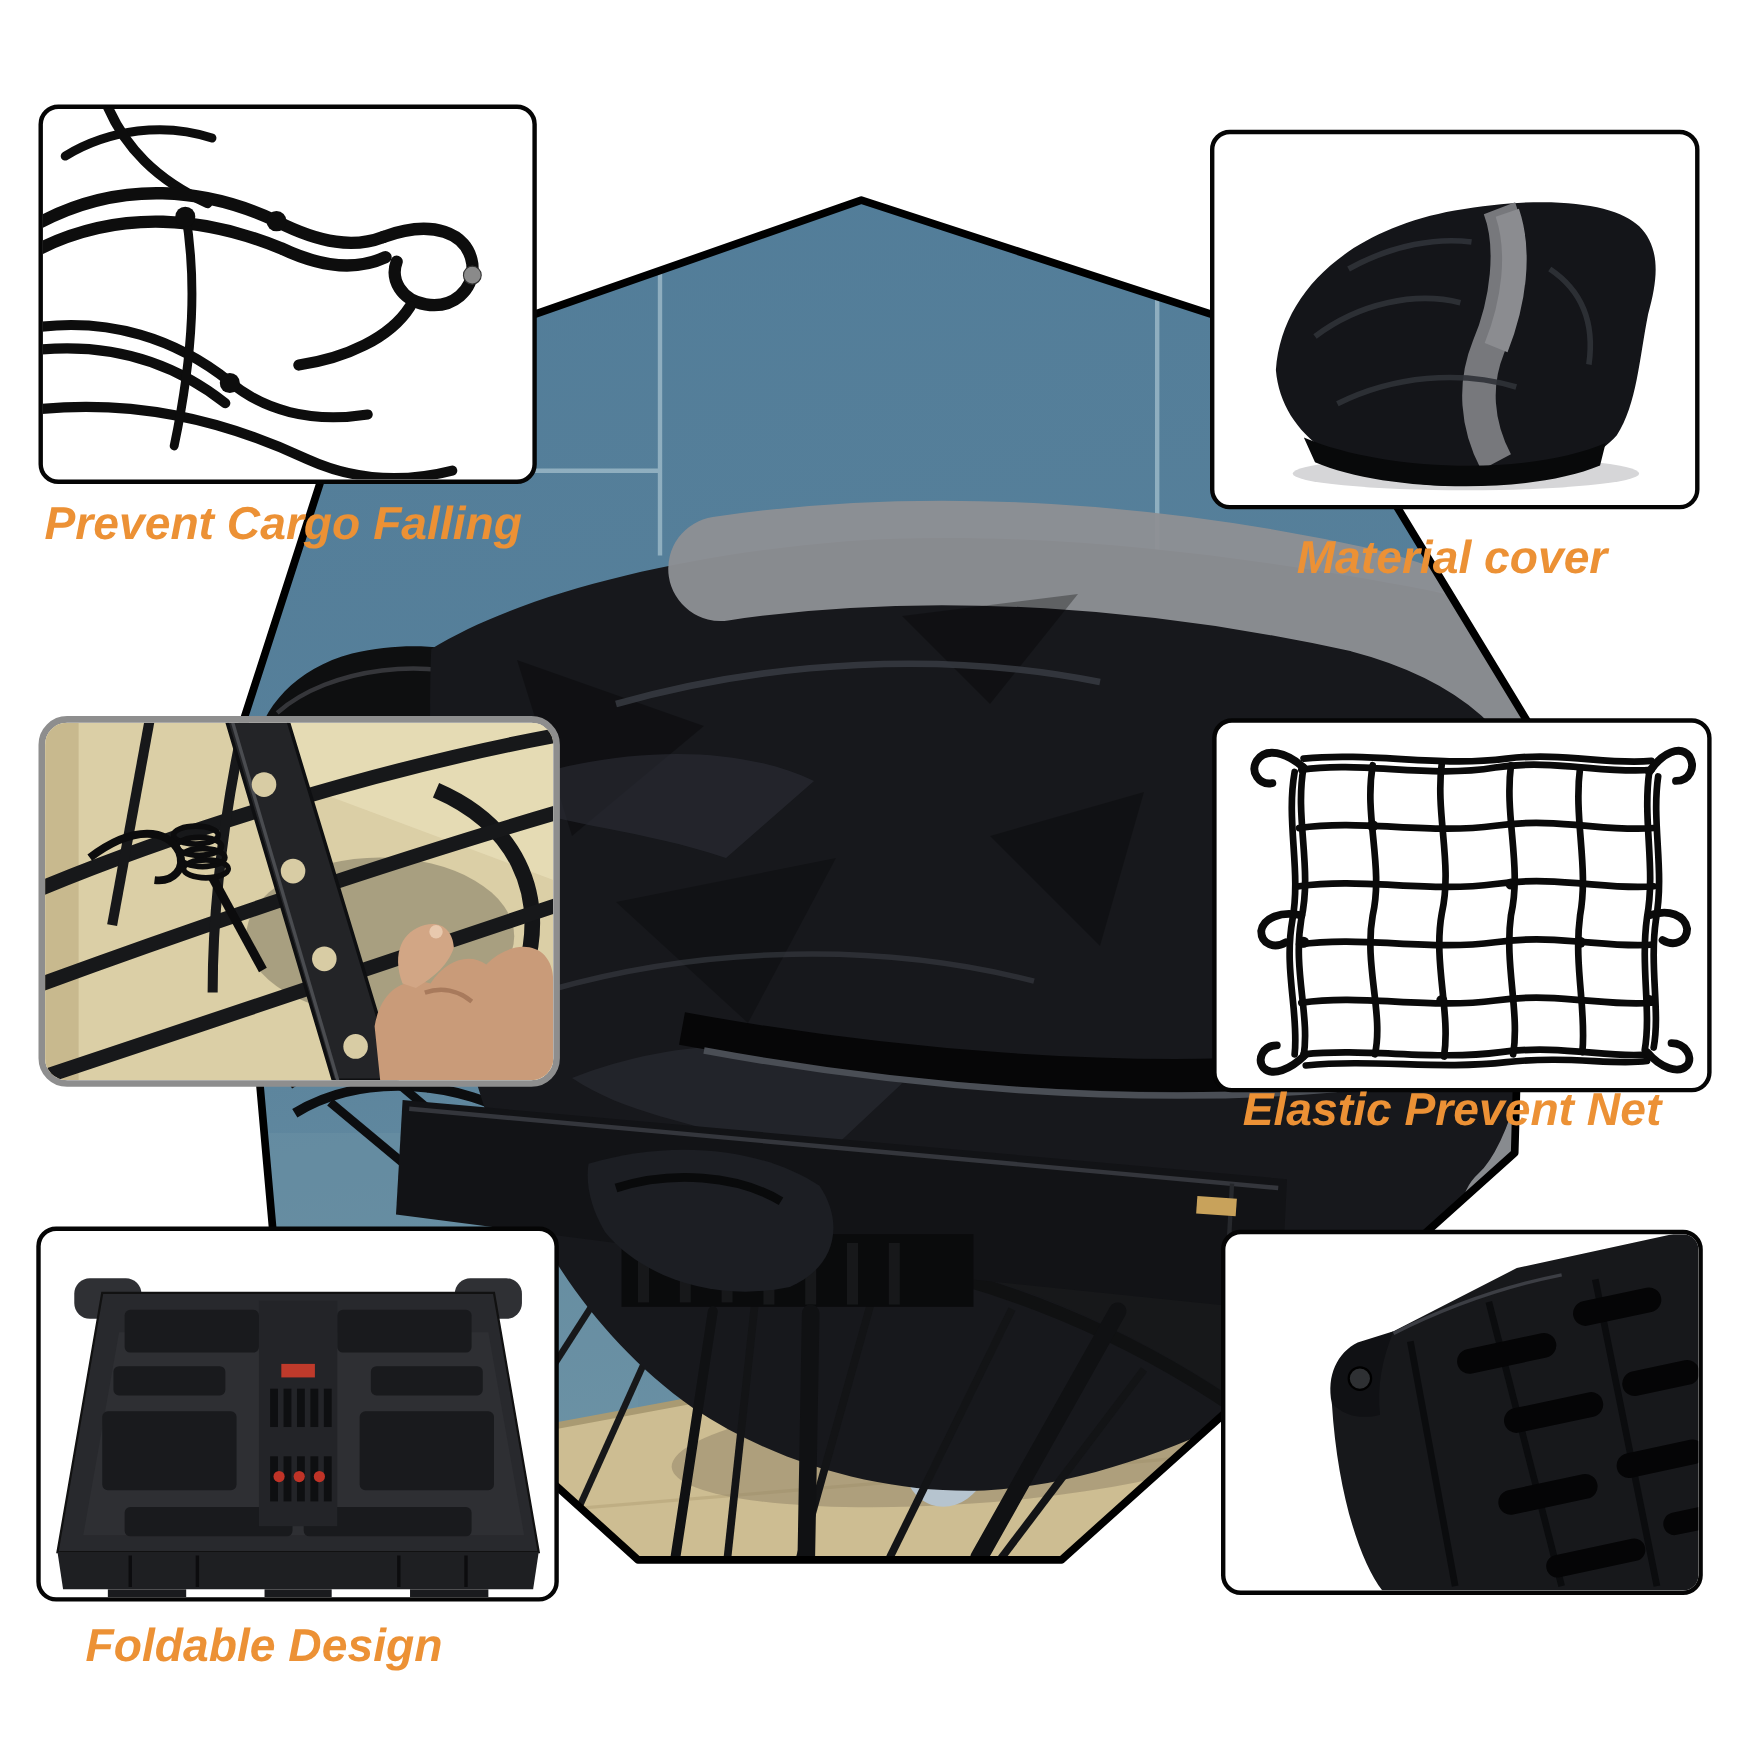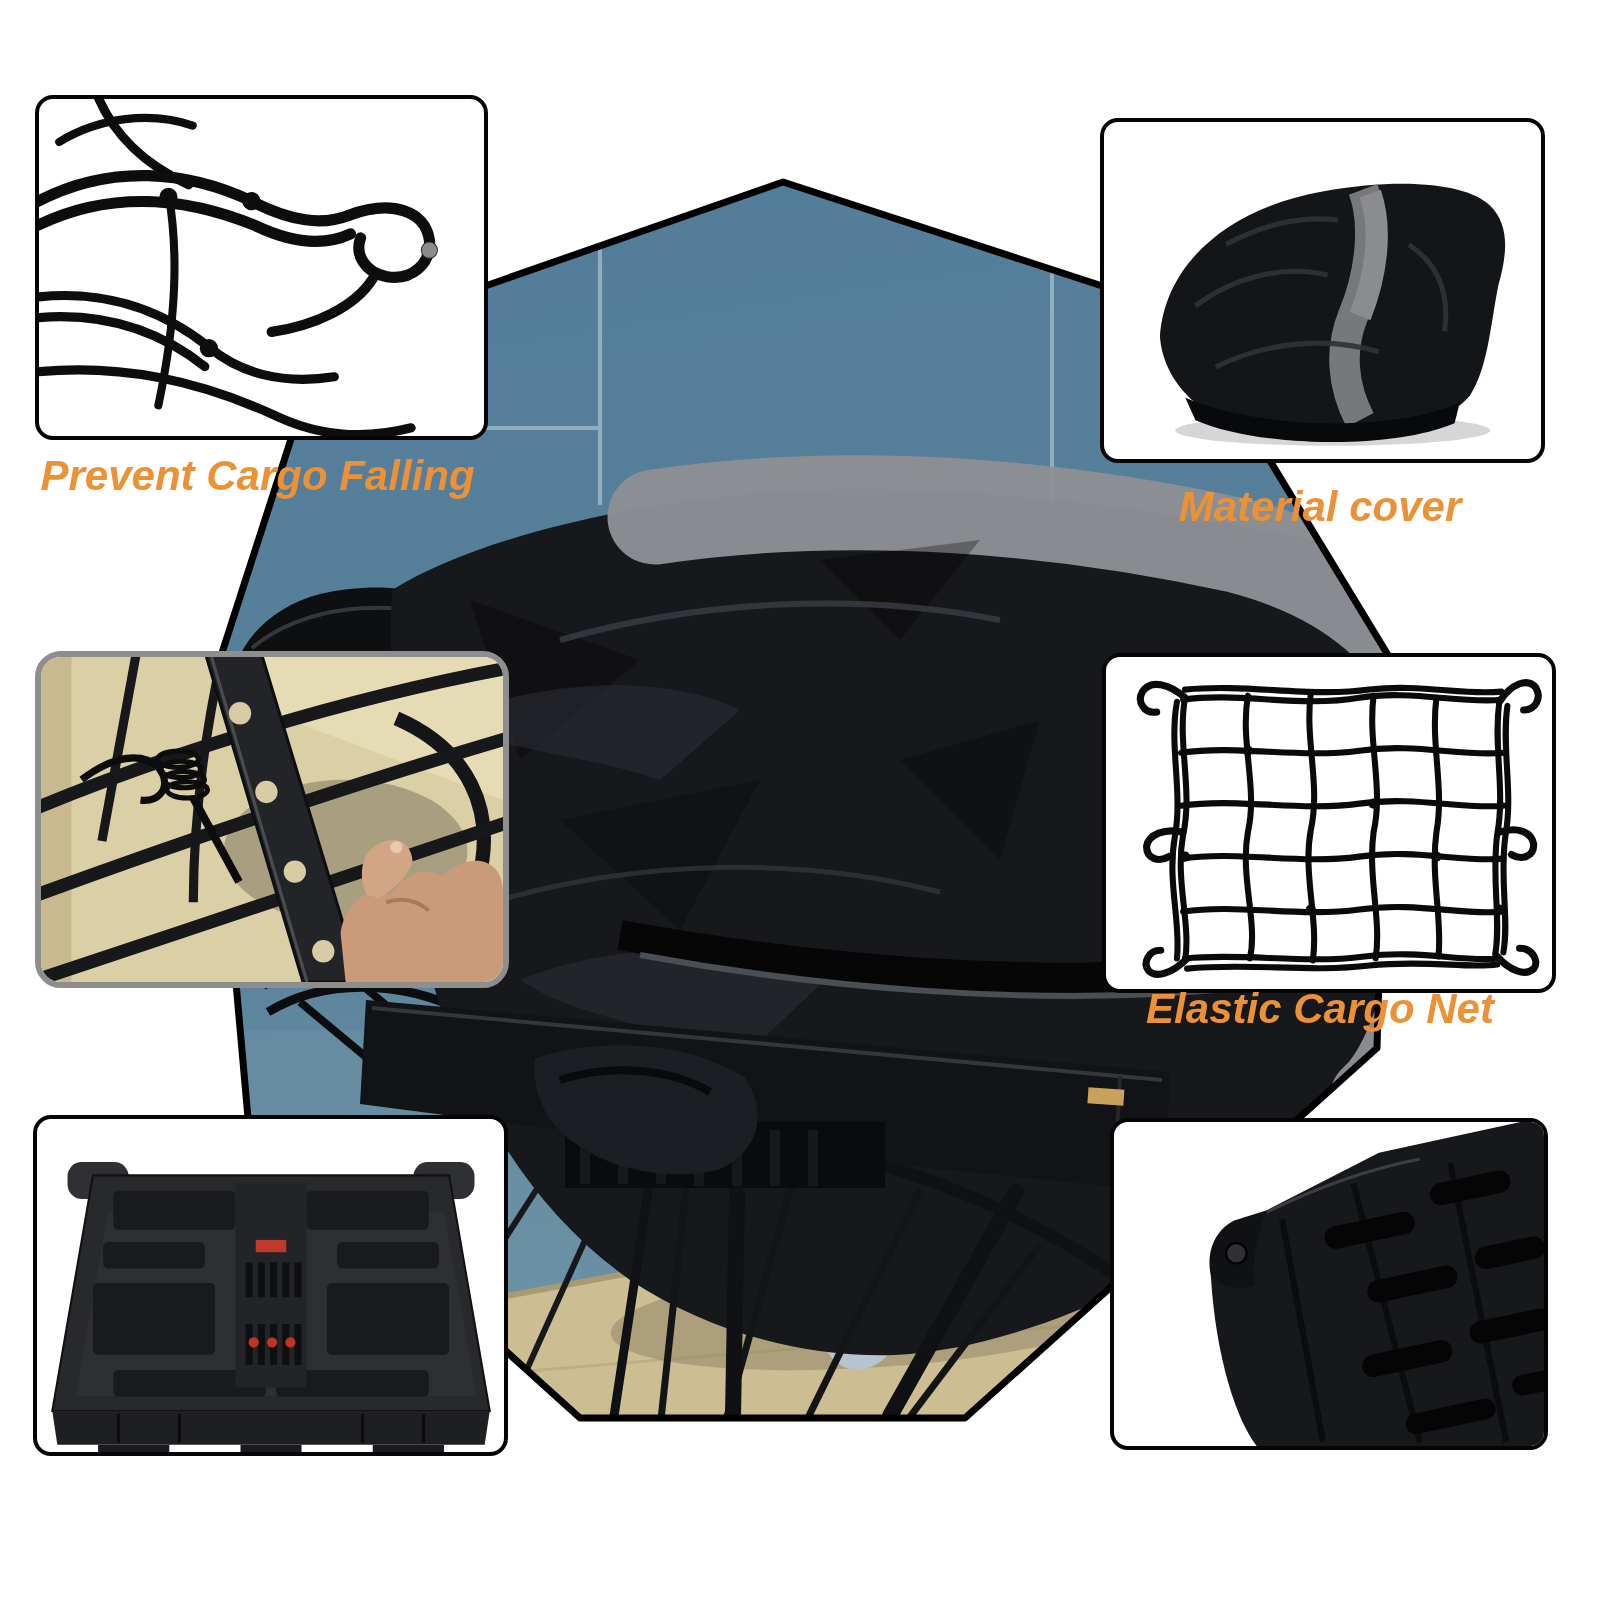--- a/index.html
+++ b/index.html
@@ -323,14 +323,15 @@
         <rect x="230" y="220" width="90" height="22" rx="11"></rect>
         <rect x="340" y="210" width="80" height="22" rx="11"></rect>
         <rect x="260" y="285" width="90" height="20" rx="10"></rect>
         <rect x="370" y="270" width="60" height="20" rx="10"></rect>
       </g>
     </svg>
   </div>
 
   <div class="caption" style="left:25px;top:452px;width:465px;">Prevent Cargo Falling</div>
   <div class="caption" style="left:1095px;top:483px;width:450px;">Material cover</div>
-  <div class="caption" style="left:1090px;top:985px;width:460px;">Elastic Cargo Net</div>
+  <div class="caption" style="left:1090px;top:985px;width:460px;">Elastic Prevent Net</div>
+  <div class="caption" style="left:25px;top:1472px;width:430px;">Foldable Design</div>
 </div>
 
 </body></html>

